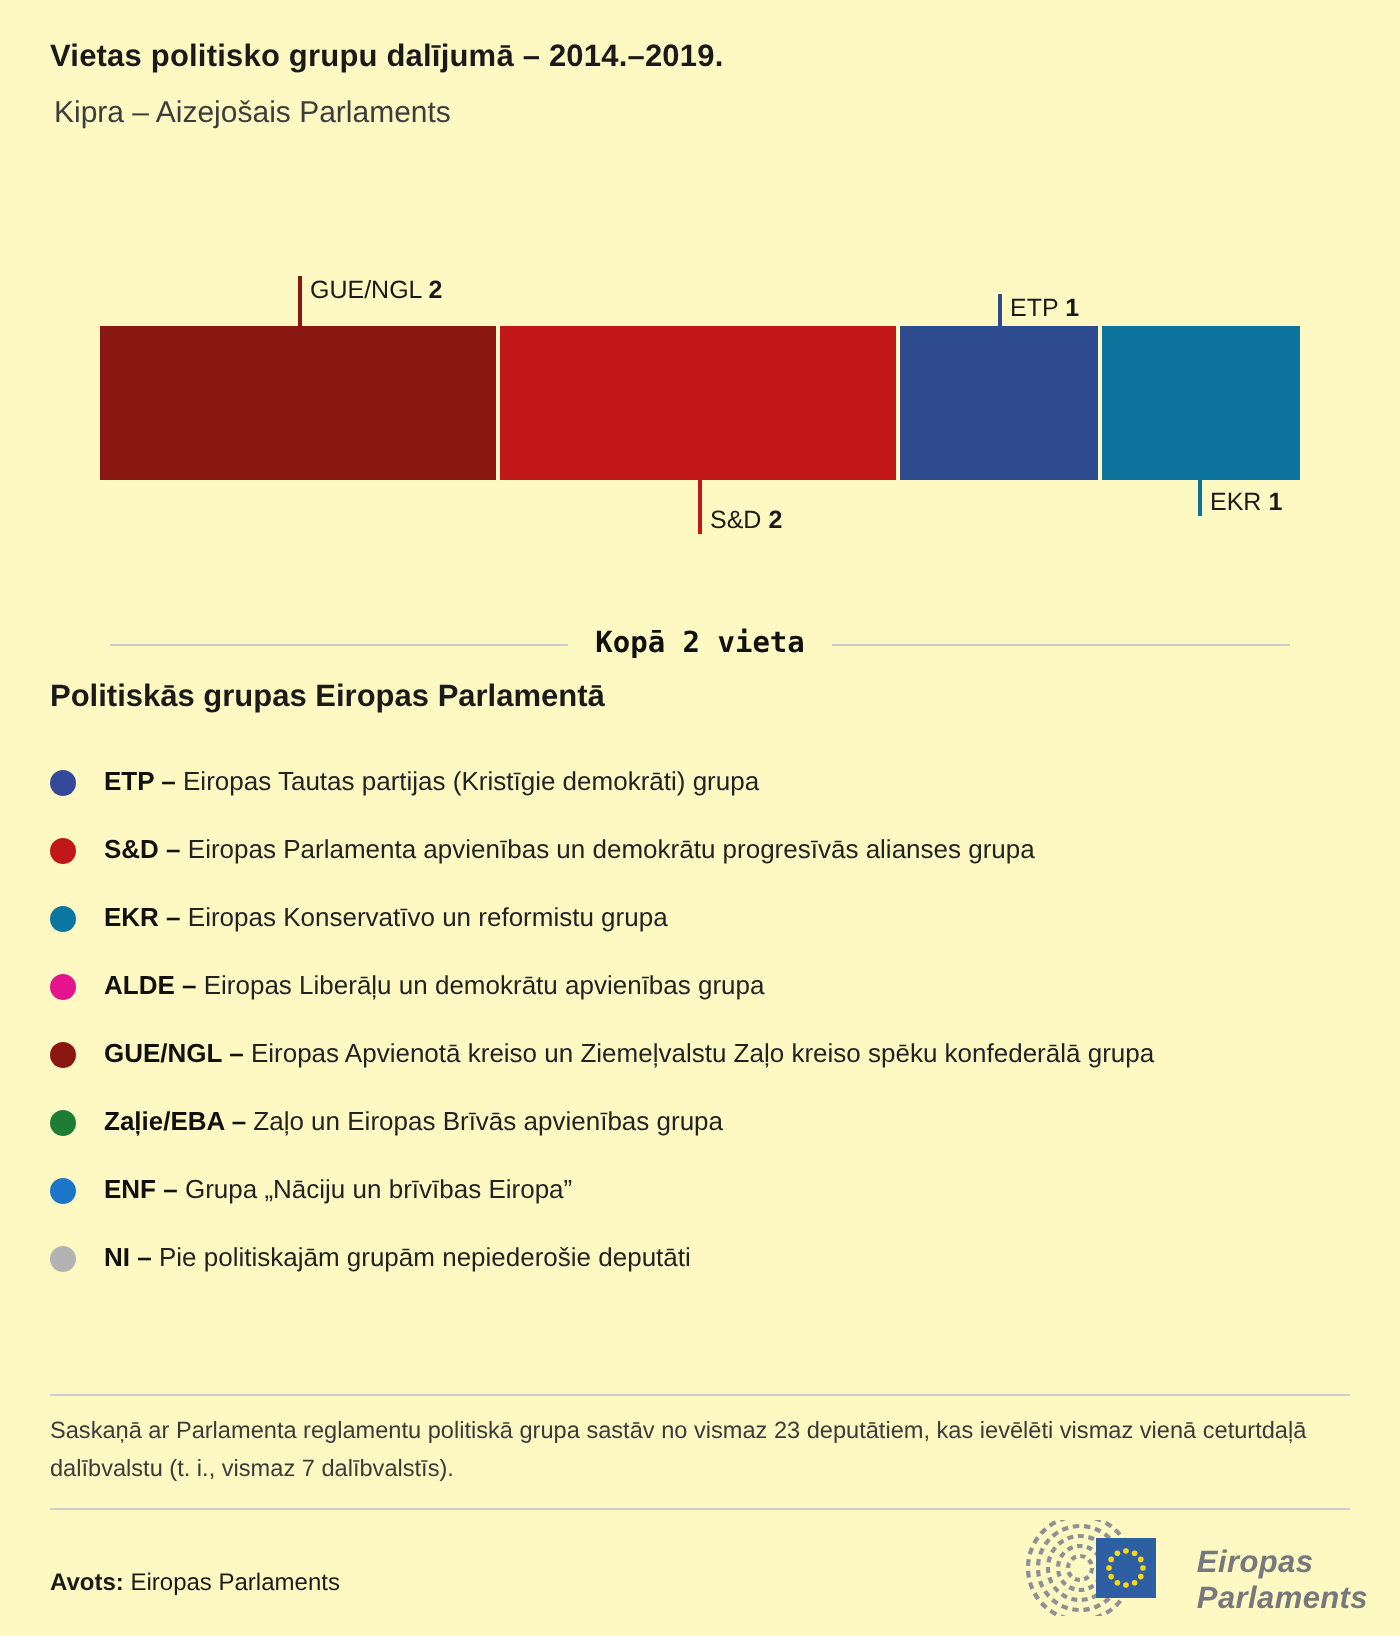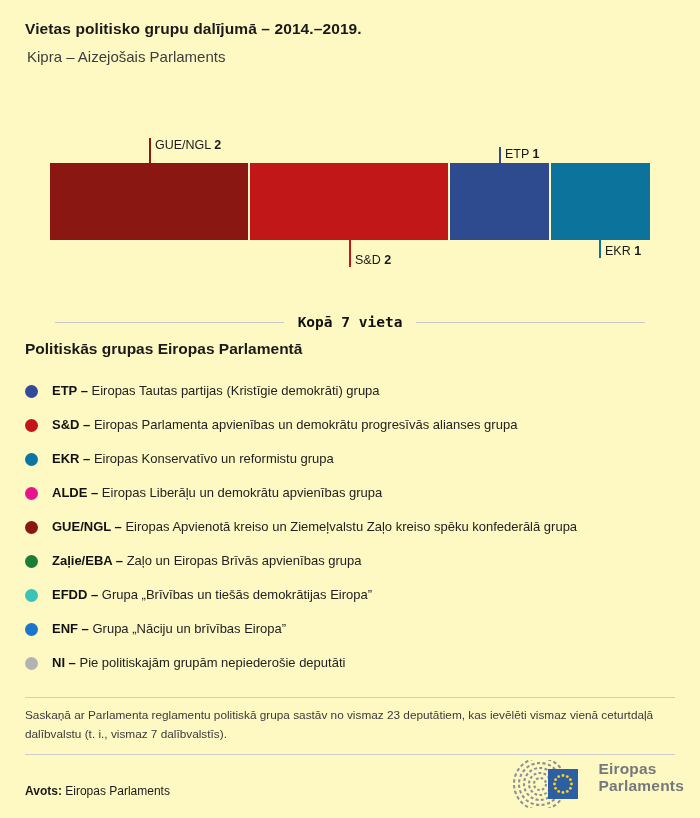--- a/index.html
+++ b/index.html
@@ -29,21 +29,21 @@
   .legend-text b { color:#111; }
 
   .footnote {
     position:absolute; left:25px; width:650px; top:697px;
     border-top:1px solid #ccc; border-bottom:1px solid #ccc;
     padding:8px 0 10px; font-size:11.8px; line-height:1.62; color:#3a3a3a;
   }
   .source { position:absolute; left:25px; top:784px; font-size:12px; color:#1a1a1a; }
   .source b { font-weight:bold; }
 
-  .logo { position:absolute; right:16px; top:760px; display:flex; align-items:flex-start; }
+  .logo { position:absolute; right:16px; top:760px; display:flex; align-items:flex-end;font-style:italic; }
   .logo-text { margin-left:8px; font-size:15.5px; font-weight:bold; color:#75787d; line-height:1.12; letter-spacing:.2px; }
 </style>
 </head>
 <body>
 
 <div class="page">
 
   <div class="title">Vietas politisko grupu dalījumā – 2014.–2019.</div>
   <div class="subtitle">Kipra – Aizejošais Parlaments</div>
 
@@ -60,21 +60,21 @@
       <div class="tick" style="left: 350px; height: 27px; top: 110px; background: rgb(194, 23, 24);"></div>
       <div class="callout-label" style="left: 355px; top: 123px;"><span>S&amp;D </span><b>2</b></div>
       <div class="tick" style="left: 500px; height: 16px; top: 17px; background: rgb(47, 75, 143);"></div>
       <div class="callout-label" style="left: 505px; top: 17px;"><span>ETP </span><b>1</b></div>
       <div class="tick" style="left: 600px; height: 18px; top: 110px; background: rgb(11, 115, 156);"></div>
       <div class="callout-label" style="left: 605px; top: 114px; text-align: center;"><span>EKR </span><b>1</b></div>
     </div>
 
   <div class="total-row">
     <div class="line"></div>
-    <div class="total-label">Kopā 7 vieta</div>
+    <div class="total-label">Kopā 2 vieta</div>
     <div class="line"></div>
   </div>
 
   <div class="legend-heading">Politiskās grupas Eiropas Parlamentā</div>
   <div class="legend-list">
       <div class="legend-row">
         <span class="dot" style="background: rgb(51, 73, 154);"></span>
         <span class="legend-text"><b>ETP – </b><span>Eiropas Tautas partijas (Kristīgie demokrāti) grupa</span></span>
       </div>
       <div class="legend-row">
@@ -89,24 +89,20 @@
         <span class="dot" style="background: rgb(230, 20, 140);"></span>
         <span class="legend-text"><b>ALDE – </b><span>Eiropas Liberāļu un demokrātu apvienības grupa</span></span>
       </div>
       <div class="legend-row">
         <span class="dot" style="background: rgb(139, 23, 19);"></span>
         <span class="legend-text"><b>GUE/NGL – </b><span>Eiropas Apvienotā kreiso un Ziemeļvalstu Zaļo kreiso spēku konfederālā grupa</span></span>
       </div>
       <div class="legend-row">
         <span class="dot" style="background: rgb(30, 125, 52);"></span>
         <span class="legend-text"><b>Zaļie/EBA – </b><span>Zaļo un Eiropas Brīvās apvienības grupa</span></span>
-      </div>
-      <div class="legend-row">
-        <span class="dot" style="background: rgb(59, 195, 186);"></span>
-        <span class="legend-text"><b>EFDD – </b><span>Grupa „Brīvības un tiešās demokrātijas Eiropa”</span></span>
       </div>
       <div class="legend-row">
         <span class="dot" style="background: rgb(27, 117, 200);"></span>
         <span class="legend-text"><b>ENF – </b><span>Grupa „Nāciju un brīvības Eiropa”</span></span>
       </div>
       <div class="legend-row">
         <span class="dot" style="background: rgb(179, 179, 179);"></span>
         <span class="legend-text"><b>NI – </b><span>Pie politiskajām grupām nepiederošie deputāti</span></span>
       </div>
     </div>

